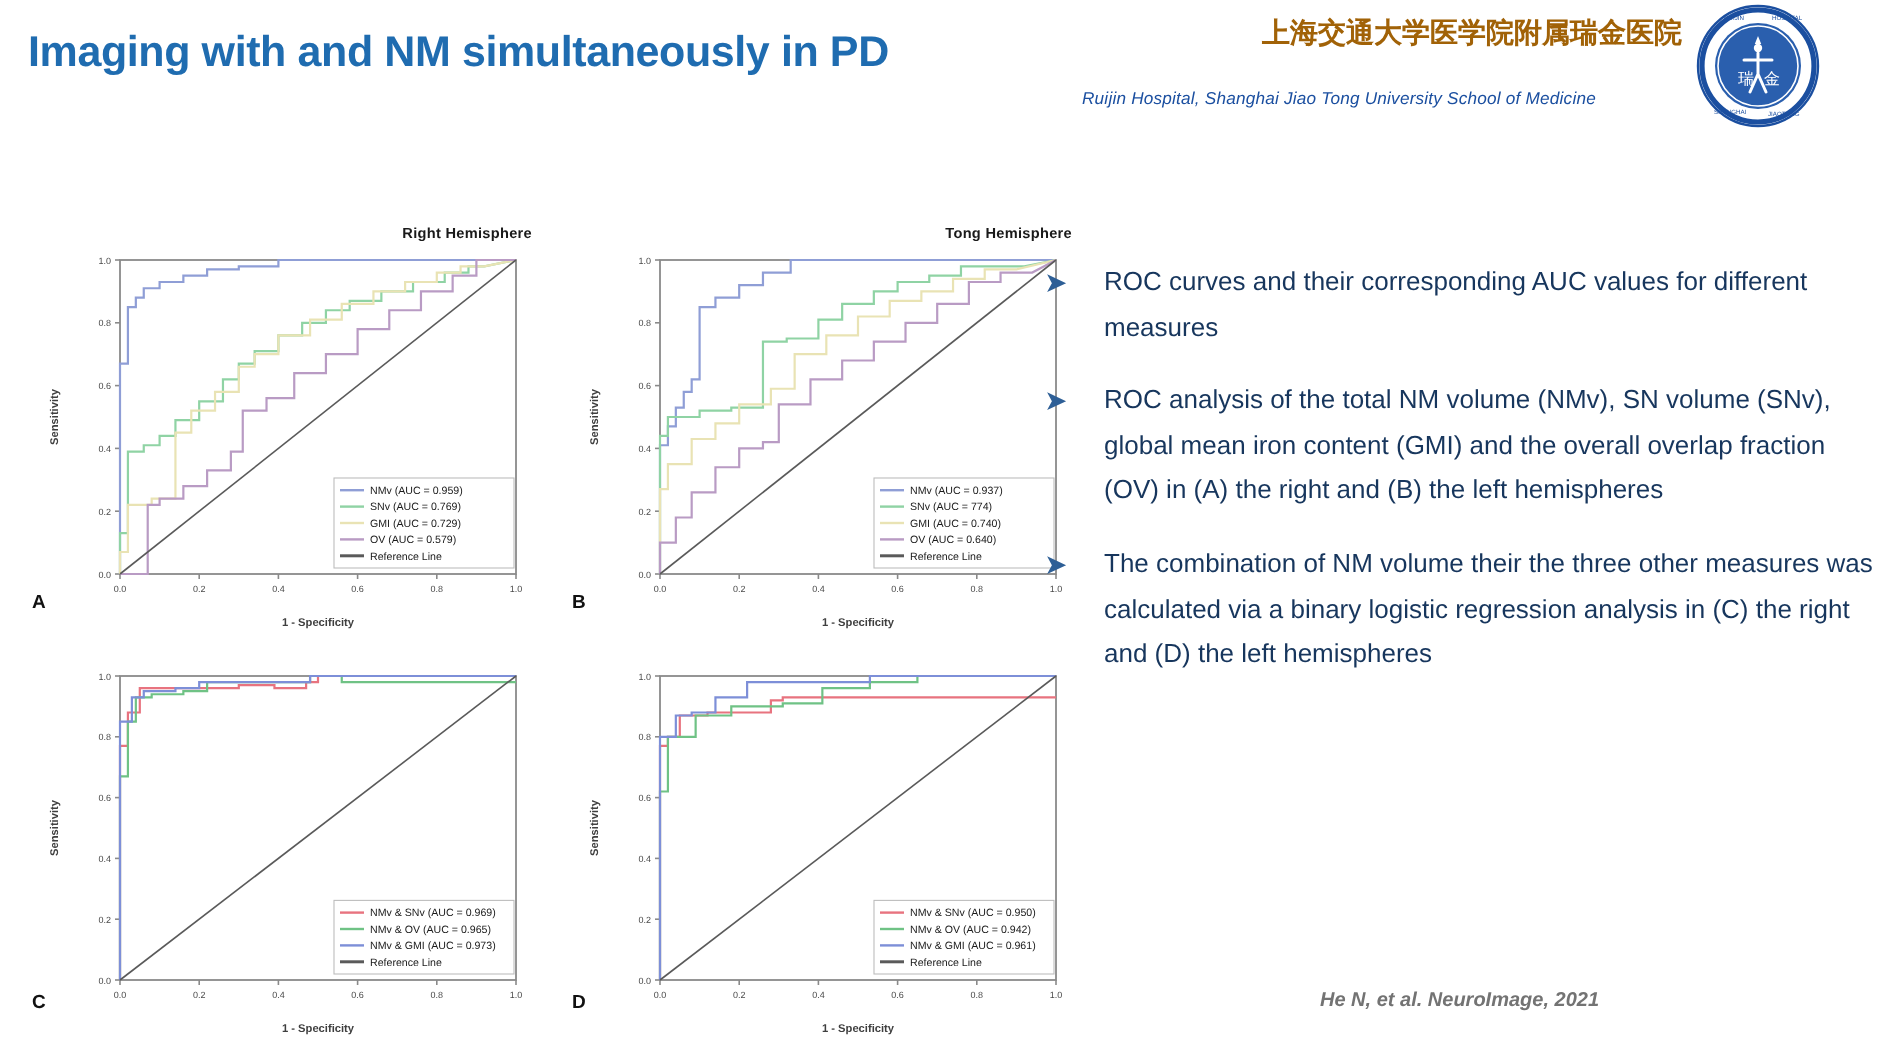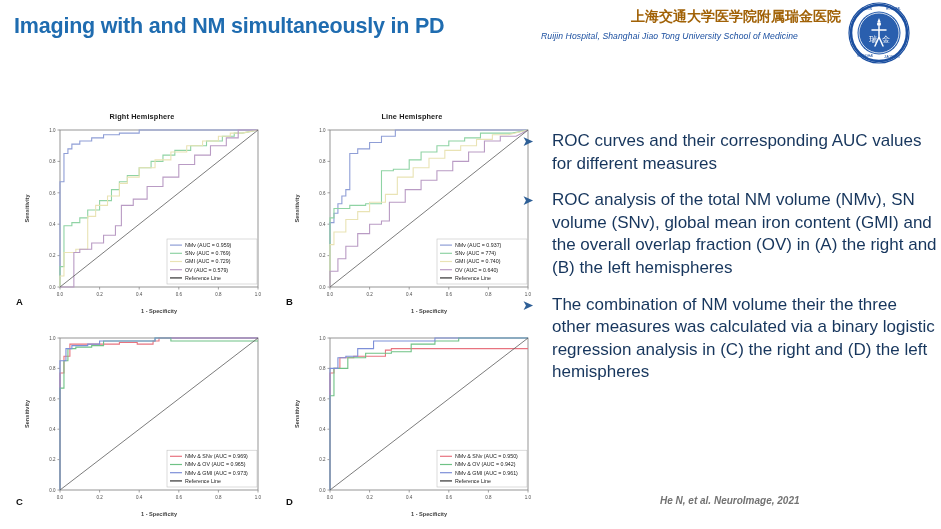--- a/index.html
+++ b/index.html
@@ -19,54 +19,54 @@
     white-space: nowrap;
   }
   .hosp-block { position:absolute; left:541px; top:8px; width:300px; }
   .hosp-cn {
     font-size: 14px; font-weight: bold; color:#a16207;
     letter-spacing:0px; white-space:nowrap;
     font-family:"DejaVu Sans", sans-serif;
     text-align:right;
   }
   .hosp-en {
-    margin-top:5px; font-size:8.6px; font-style:italic;
+    margin-top:18px; font-size:8.6px; font-style:italic;
     color:#1b4fa0; white-space:nowrap; letter-spacing:.1px;
   }
   .hosp-logo { position:absolute; left:848px; top:2px; width:62px; height:62px; }
 
   .roc-heading {
     position:absolute; left:205px; top:80px;
     font-size:19px; font-weight:bold; font-style:italic; color:#111;
   }
 
   
   .chart-wrap { position:absolute; }
   .chart-title {
-    text-align:center; font-size:7.3px; font-weight:bold; color:#1a1a1a;
+    text-align:right; font-size:7.3px; font-weight:bold; color:#1a1a1a;
     letter-spacing:.15px; height:12px;
   }
   .panel-letter {
     position:absolute; font-size:9.5px; font-weight:bold; color:#111;
   }
   svg.roc { display:block; }
   .axlabel { font-size:5.6px; font-weight:bold; fill:#3f3f3f;
              font-family:"Liberation Sans", sans-serif; }
   .tick { font-size:4.5px; fill:#4a4a4a; font-family:"Liberation Sans", sans-serif; }
   .legtxt { font-size:5.3px; fill:#1a1a1a; font-family:"Liberation Sans", sans-serif; }
 
   
   .bullets { position:absolute; left:518px; top:130px; width:420px; }
   .bullet { display:flex; margin-bottom:14px; }
   .bullet .arrow {
     flex:0 0 34px; color:#2e5f96; font-size:14px; line-height:22px;
     padding-left:4px;
   }
   .bullet .btext {
-    font-size:17px; line-height:22.6px; color:#17365d;
+    font-size:13px; line-height:22.6px; color:#17365d;
   }
   .citation {
     position:absolute; left:660px; top:495px;
     font-size:10px; font-style:italic; font-weight:bold;
     color:#737373;
     font-family:"Liberation Sans", sans-serif;
   }
 </style>
 </head>
 <body>
@@ -143,21 +143,21 @@
           <line x1="152" y1="137.5" x2="164" y2="137.5" stroke="#e9e3b4" stroke-width="1.2"></line>
           <text x="167" y="139.4" class="legtxt">GMI (AUC = 0.729)</text>
           <line x1="152" y1="145.7" x2="164" y2="145.7" stroke="#b99bc4" stroke-width="1.2"></line>
           <text x="167" y="147.6" class="legtxt">OV (AUC = 0.579)</text>
           <line x1="152" y1="153.9" x2="164" y2="153.9" stroke="#5a5a5a" stroke-width="1.5"></line>
           <text x="167" y="155.8" class="legtxt">Reference Line</text>
         </svg>
       </div>
       <div class="panel-letter" style="left: 16px; top: 296px;">A</div>
       <div class="chart-wrap" style="left: 288px; top: 112px; width: 248px;">
-        <div class="chart-title">Line Hemisphere</div>
+        <div class="chart-title">Tong Hemisphere</div>
         <svg class="roc" width="248" height="193" viewBox="0 0 248 193">
           <rect x="42" y="6" width="198" height="157" fill="none" stroke="#8a8a8a" stroke-width="0.9"></rect>
           <line x1="42" y1="163" x2="42" y2="165.5" stroke="#8a8a8a" stroke-width="0.8"></line>
           <text x="42" y="172" class="tick" text-anchor="middle">0.0</text>
           <line x1="81.6" y1="163" x2="81.6" y2="165.5" stroke="#8a8a8a" stroke-width="0.8"></line>
           <text x="81.6" y="172" class="tick" text-anchor="middle">0.2</text>
           <line x1="121.2" y1="163" x2="121.2" y2="165.5" stroke="#8a8a8a" stroke-width="0.8"></line>
           <text x="121.2" y="172" class="tick" text-anchor="middle">0.4</text>
           <line x1="160.8" y1="163" x2="160.8" y2="165.5" stroke="#8a8a8a" stroke-width="0.8"></line>
           <text x="160.8" y="172" class="tick" text-anchor="middle">0.6</text>

